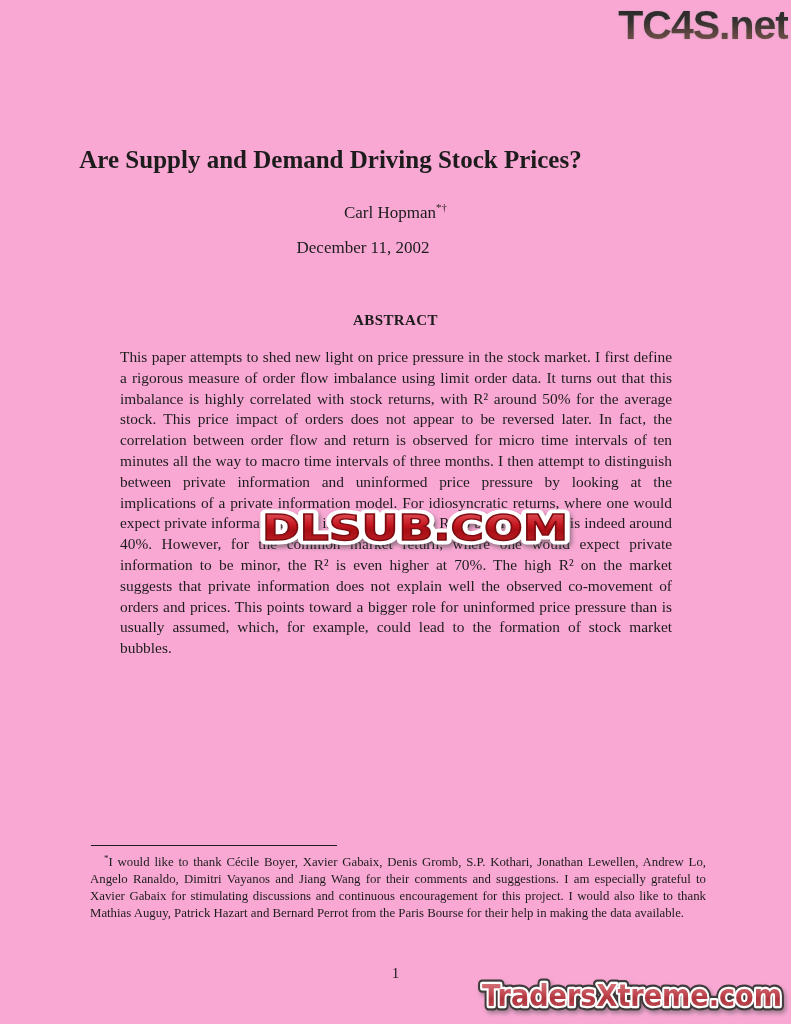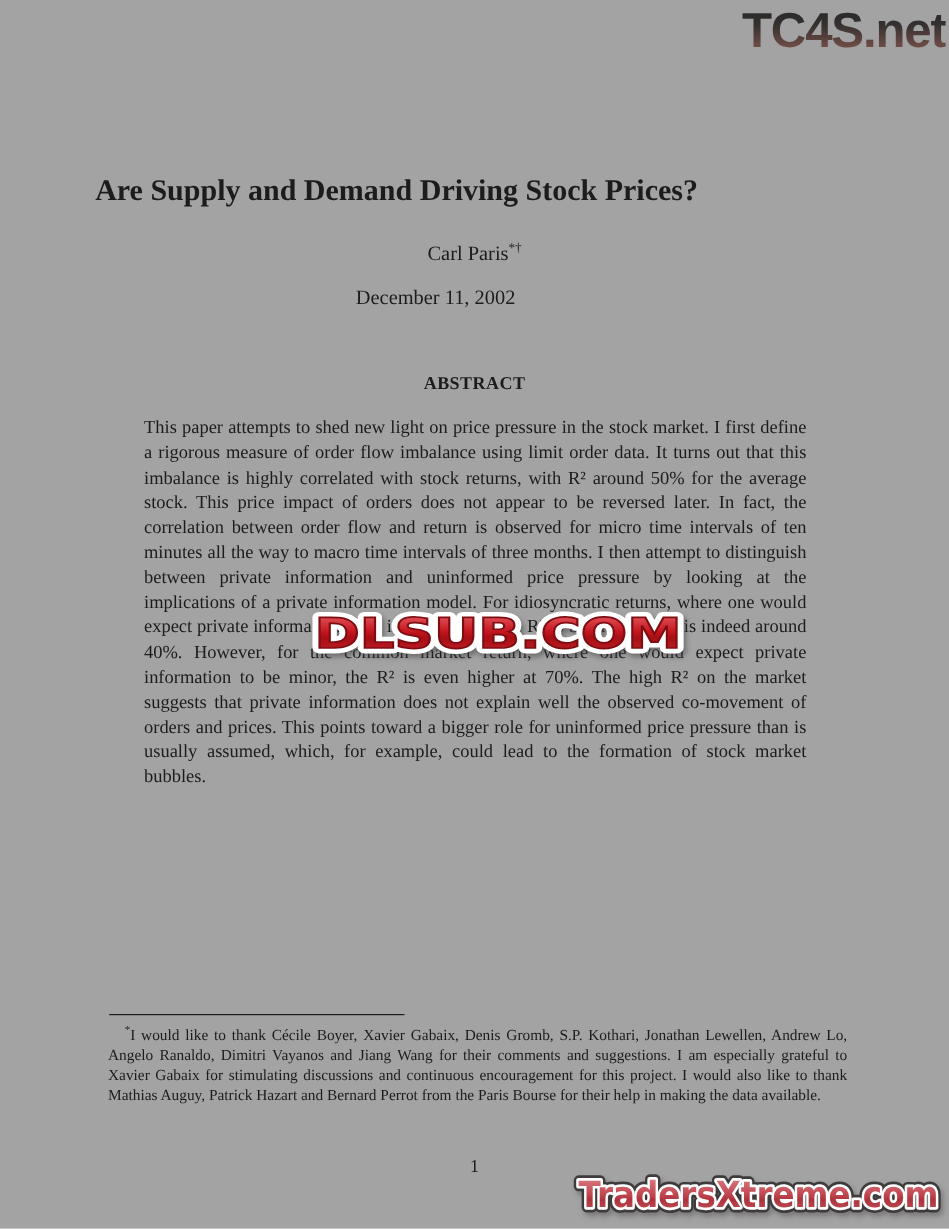--- a/index.html
+++ b/index.html
@@ -3,21 +3,21 @@
 <meta charset="utf-8">
 <style>
   * { margin: 0; padding: 0; box-sizing: border-box; }
   html, body { background: #ffffff; }
   body { font-family: "Liberation Serif", serif; }
 
   .page {
     position: relative;
     width: 791px;
     height: 1024px;
-    background: #a3a3a3;
+    background: #f9a8d4;
     overflow: hidden;
     margin: 0 auto;
   }
 
   
   .tc4s-logo {
     position: absolute;
     top: 0px;
     right: 3px;
     font-family: "Liberation Sans", sans-serif;
@@ -146,21 +146,21 @@
 </head>
 <body>
 
 <div class="page">
 
   <div class="tc4s-logo">TC4S.net</div>
 
   <h1 class="paper-title">Are Supply and Demand Driving Stock Prices?</h1>
 
   <div class="paper-author">
-    <span>Carl Paris</span><sup>*†</sup>
+    <span>Carl Hopman</span><sup>*†</sup>
   </div>
 
   <div class="paper-date">December 11, 2002</div>
 
   <div class="abstract-heading">ABSTRACT</div>
 
   <p class="abstract-body">This paper attempts to shed new light on price pressure in the stock market. I first define a rigorous measure of order flow imbalance using limit order data. It turns out that this imbalance is highly correlated with stock returns, with R² around 50% for the average stock. This price impact of orders does not appear to be reversed later. In fact, the correlation between order flow and return is observed for micro time intervals of ten minutes all the way to macro time intervals of three months. I then attempt to distinguish between private information and uninformed price pressure by looking at the implications of a private information model. For idiosyncratic returns, where one would expect private information to be important, and the R² to be high, the R² is indeed around 40%. However, for the common market return, where one would expect private information to be minor, the R² is even higher at 70%. The high R² on the market suggests that private information does not explain well the observed co-movement of orders and prices. This points toward a bigger role for uninformed price pressure than is usually assumed, which, for example, could lead to the formation of stock market bubbles.</p>
 
   <div class="dlsub-wrap">
     <svg width="322" height="54" viewBox="0 0 322 54">

